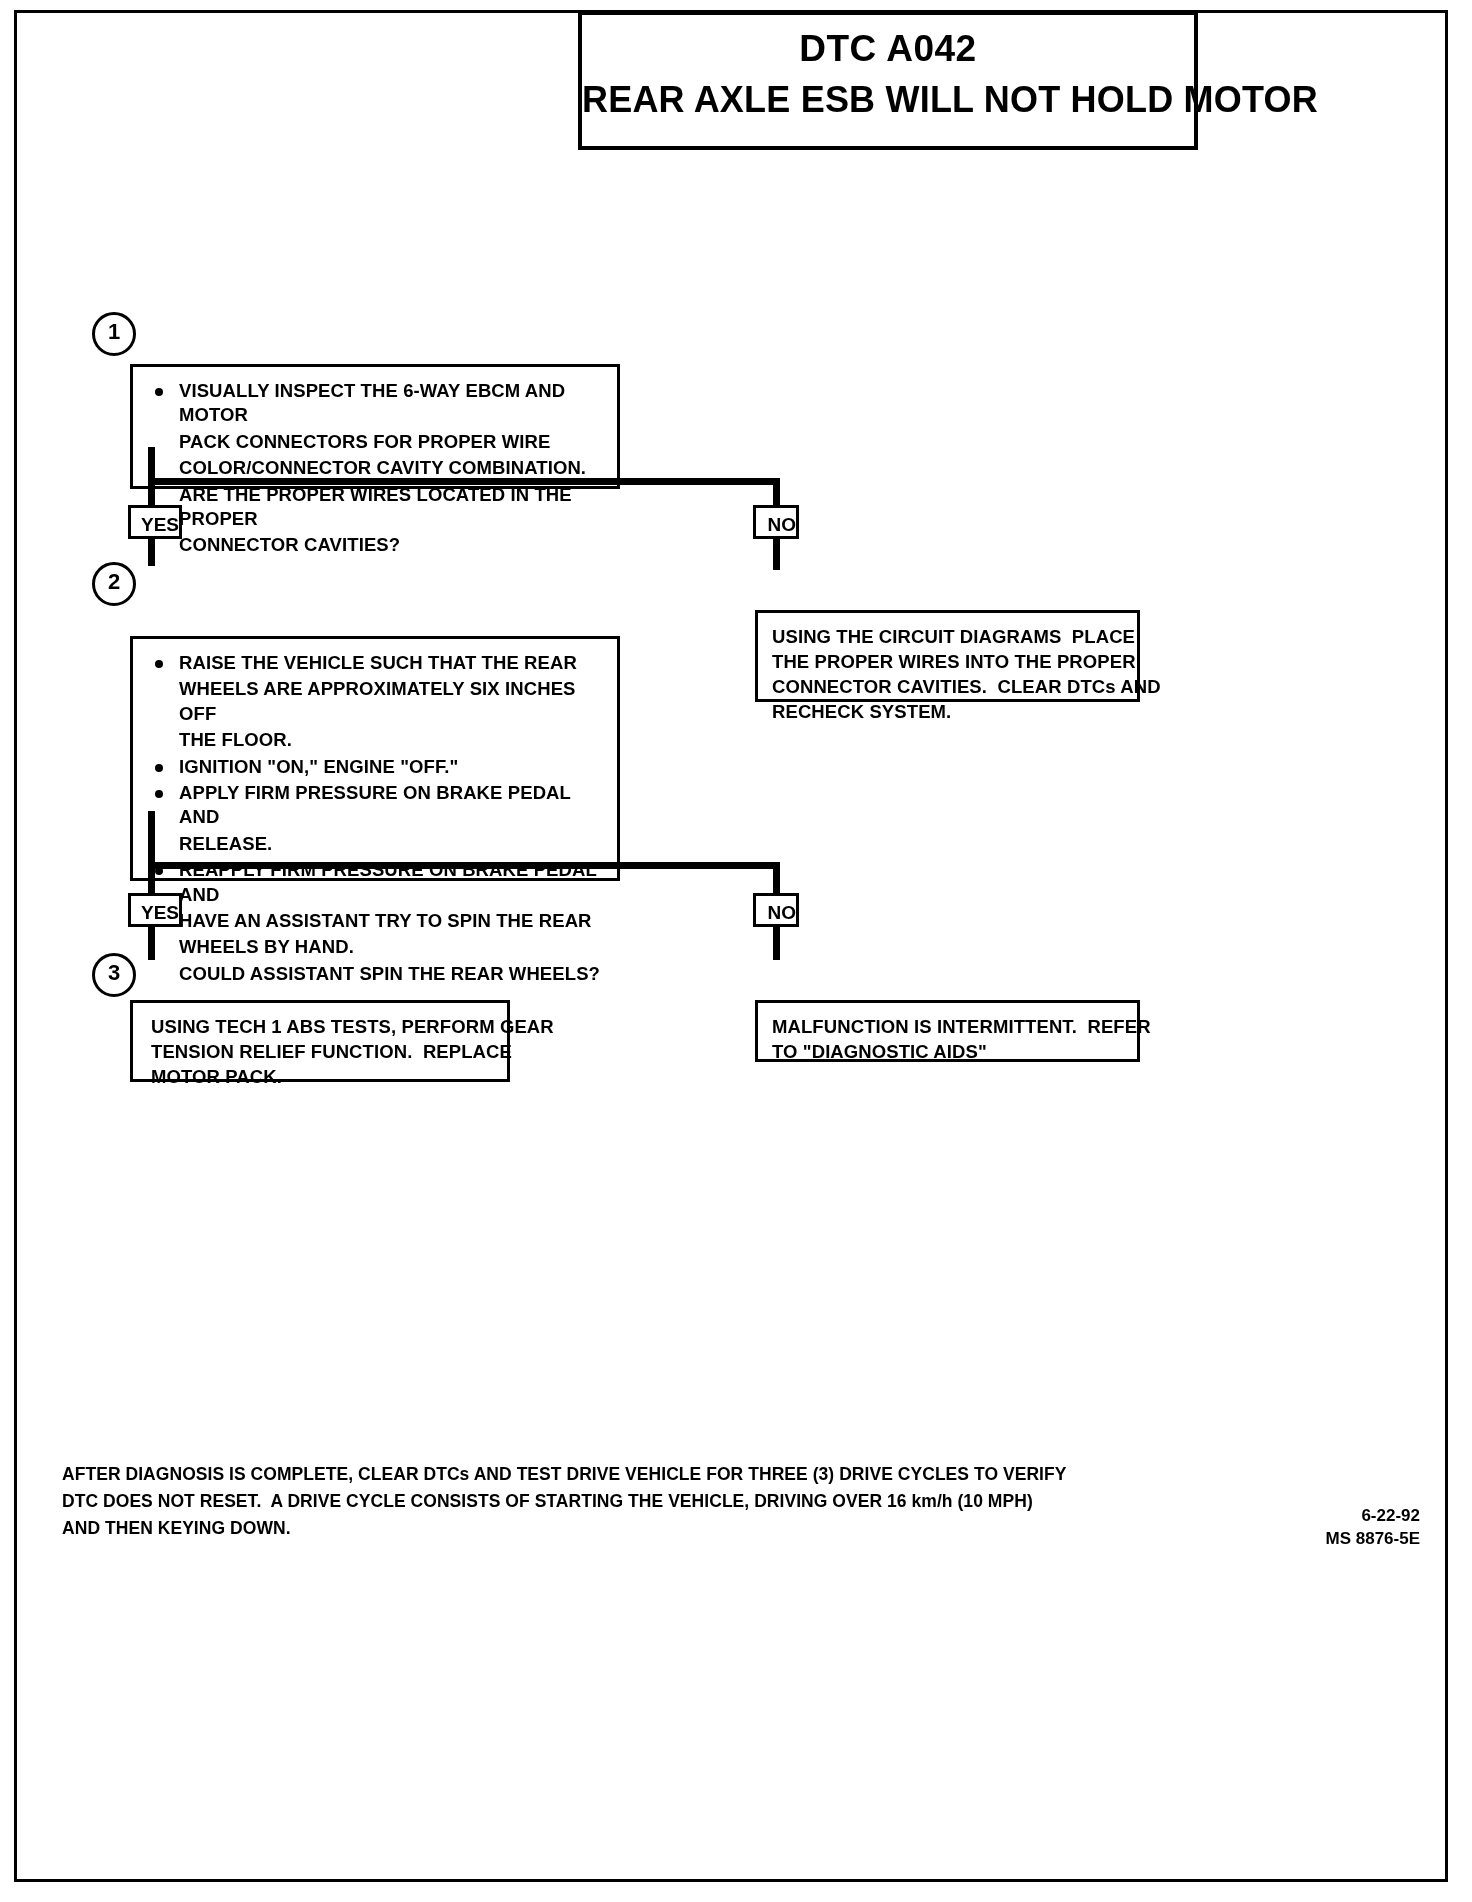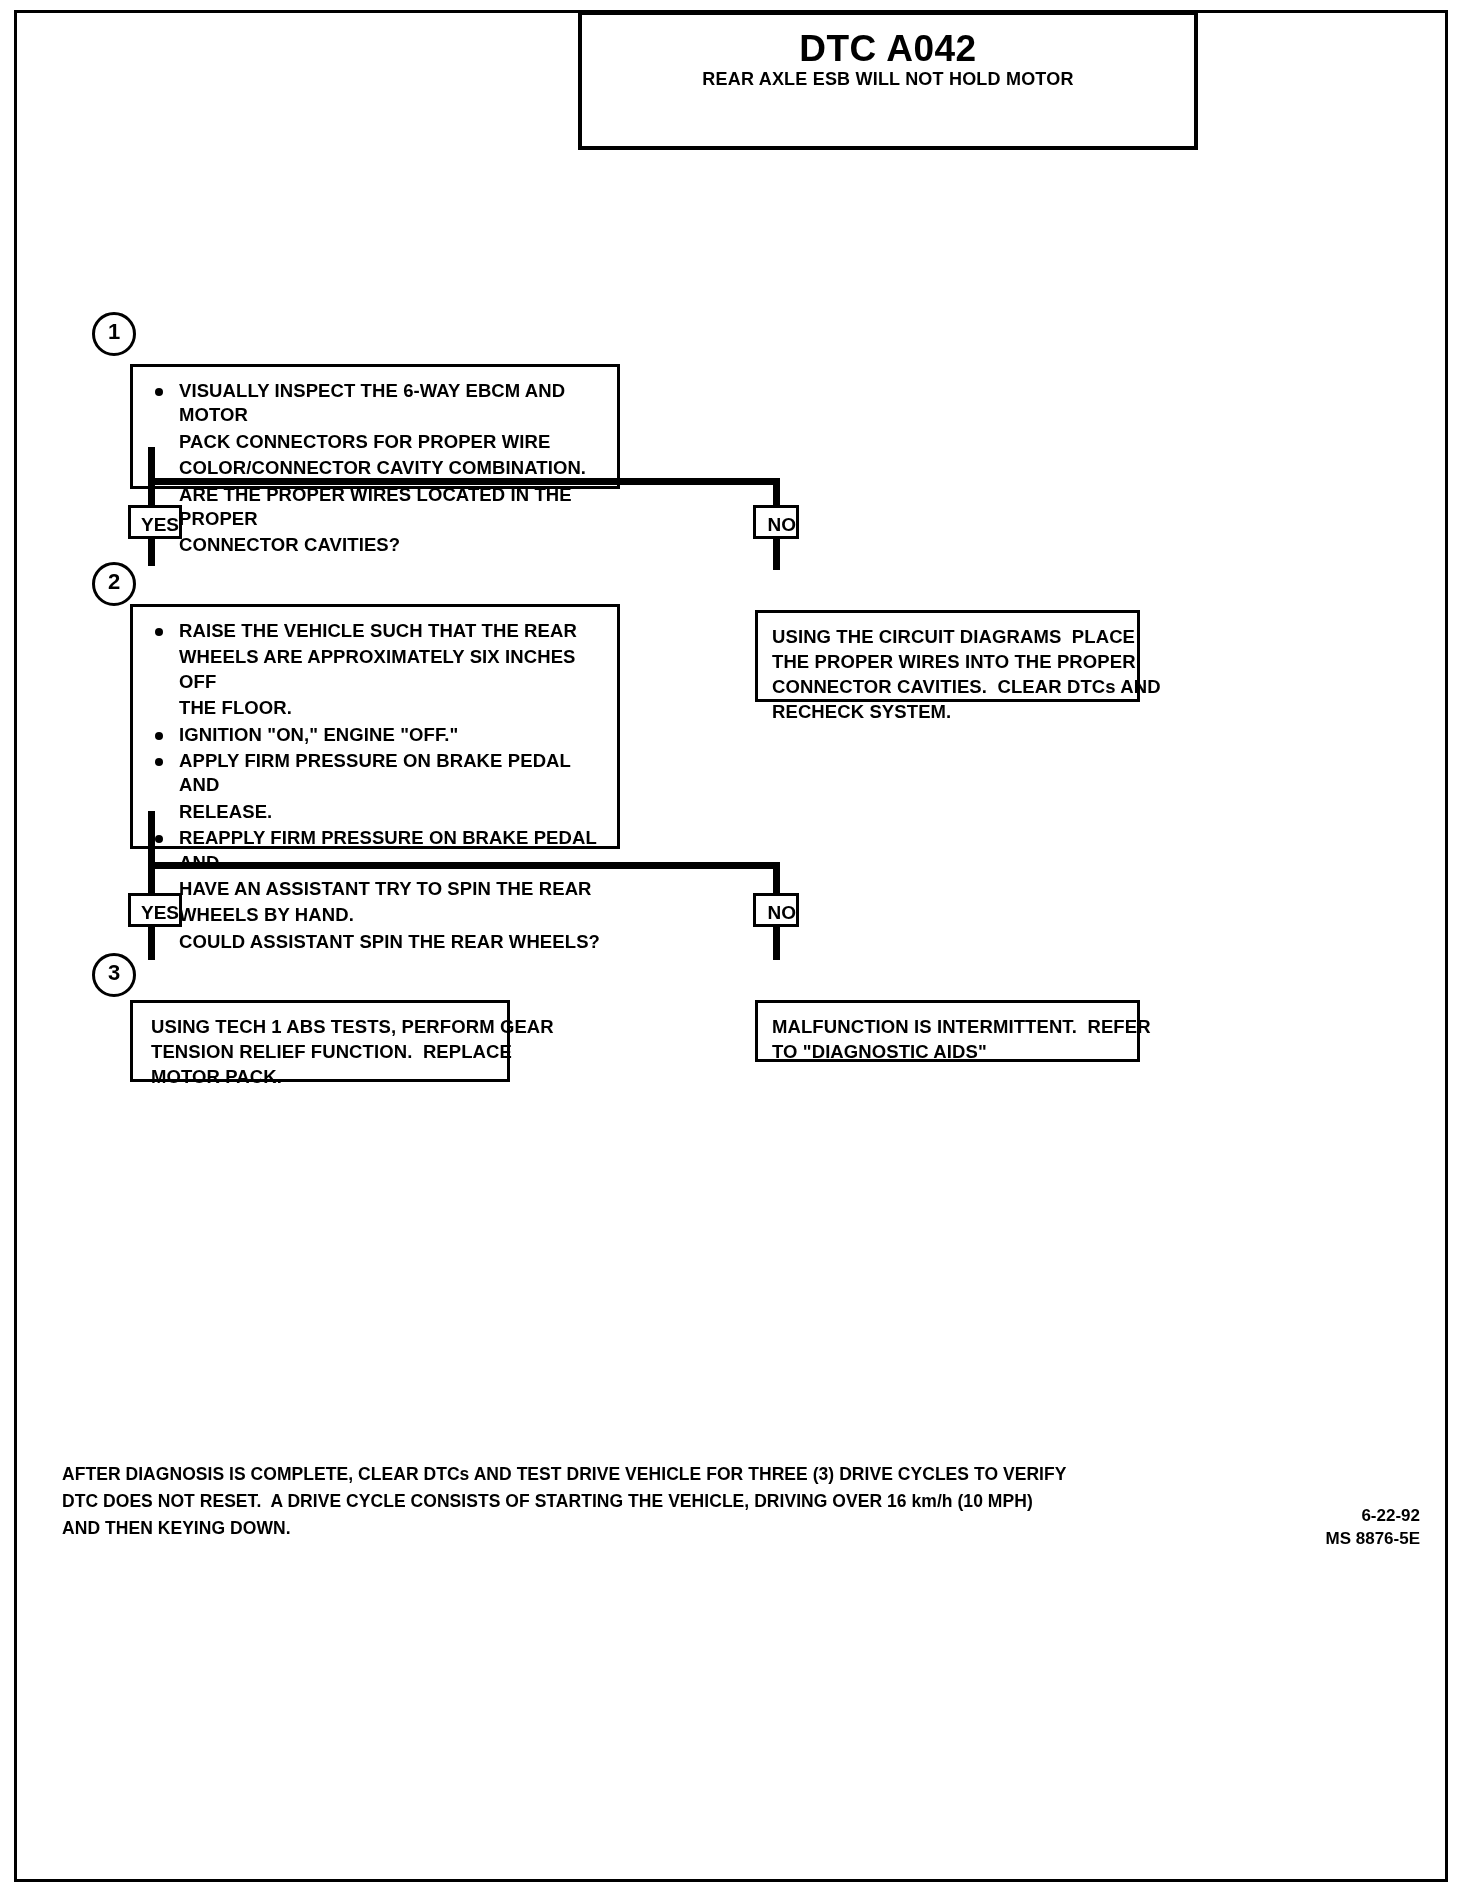--- a/index.html
+++ b/index.html
@@ -41,23 +41,24 @@
     text-align: center;
   }
   .title-main {
     font-size: 37px;
     font-weight: bold;
     letter-spacing: 0.5px;
     margin-top: 14px;
     line-height: 1.1;
   }
   .title-sub {
-    font-size: 18px;
+    font-size: 36px;
     font-weight: bold;
     letter-spacing: 0.2px;
+    margin-top: 10px;
     line-height: 1.1;
     white-space: nowrap;
   }
 
   
   .step-box {
     position: absolute;
     border: 3px solid #000;
     box-sizing: border-box;
     background: #fff;
@@ -197,21 +198,21 @@
     <div class="plain-text">
       <div>USING THE CIRCUIT DIAGRAMS  PLACE</div>
       <div>THE PROPER WIRES INTO THE PROPER</div>
       <div>CONNECTOR CAVITIES.  CLEAR DTCs AND</div>
       <div>RECHECK SYSTEM.</div>
     </div>
   </div>
 
   <div class="step-num" style="left:92px; top:562px;">2</div>
 
-  <div class="step-box" style="left:130px; top:562px; width:490px; height:245px;">
+  <div class="step-box" style="left:130px; top:594px; width:490px; height:245px;">
     <ul class="blist">
       <li class="bullet">RAISE THE VEHICLE SUCH THAT THE REAR</li>
       <li class="nobullet">WHEELS ARE APPROXIMATELY SIX INCHES OFF</li>
       <li class="nobullet">THE FLOOR.</li>
       <li class="bullet">IGNITION "ON," ENGINE "OFF."</li>
       <li class="bullet">APPLY FIRM PRESSURE ON BRAKE PEDAL AND</li>
       <li class="nobullet">RELEASE.</li>
       <li class="bullet">REAPPLY FIRM PRESSURE ON BRAKE PEDAL AND</li>
       <li class="nobullet">HAVE AN ASSISTANT TRY TO SPIN THE REAR</li>
       <li class="nobullet">WHEELS BY HAND.</li>

